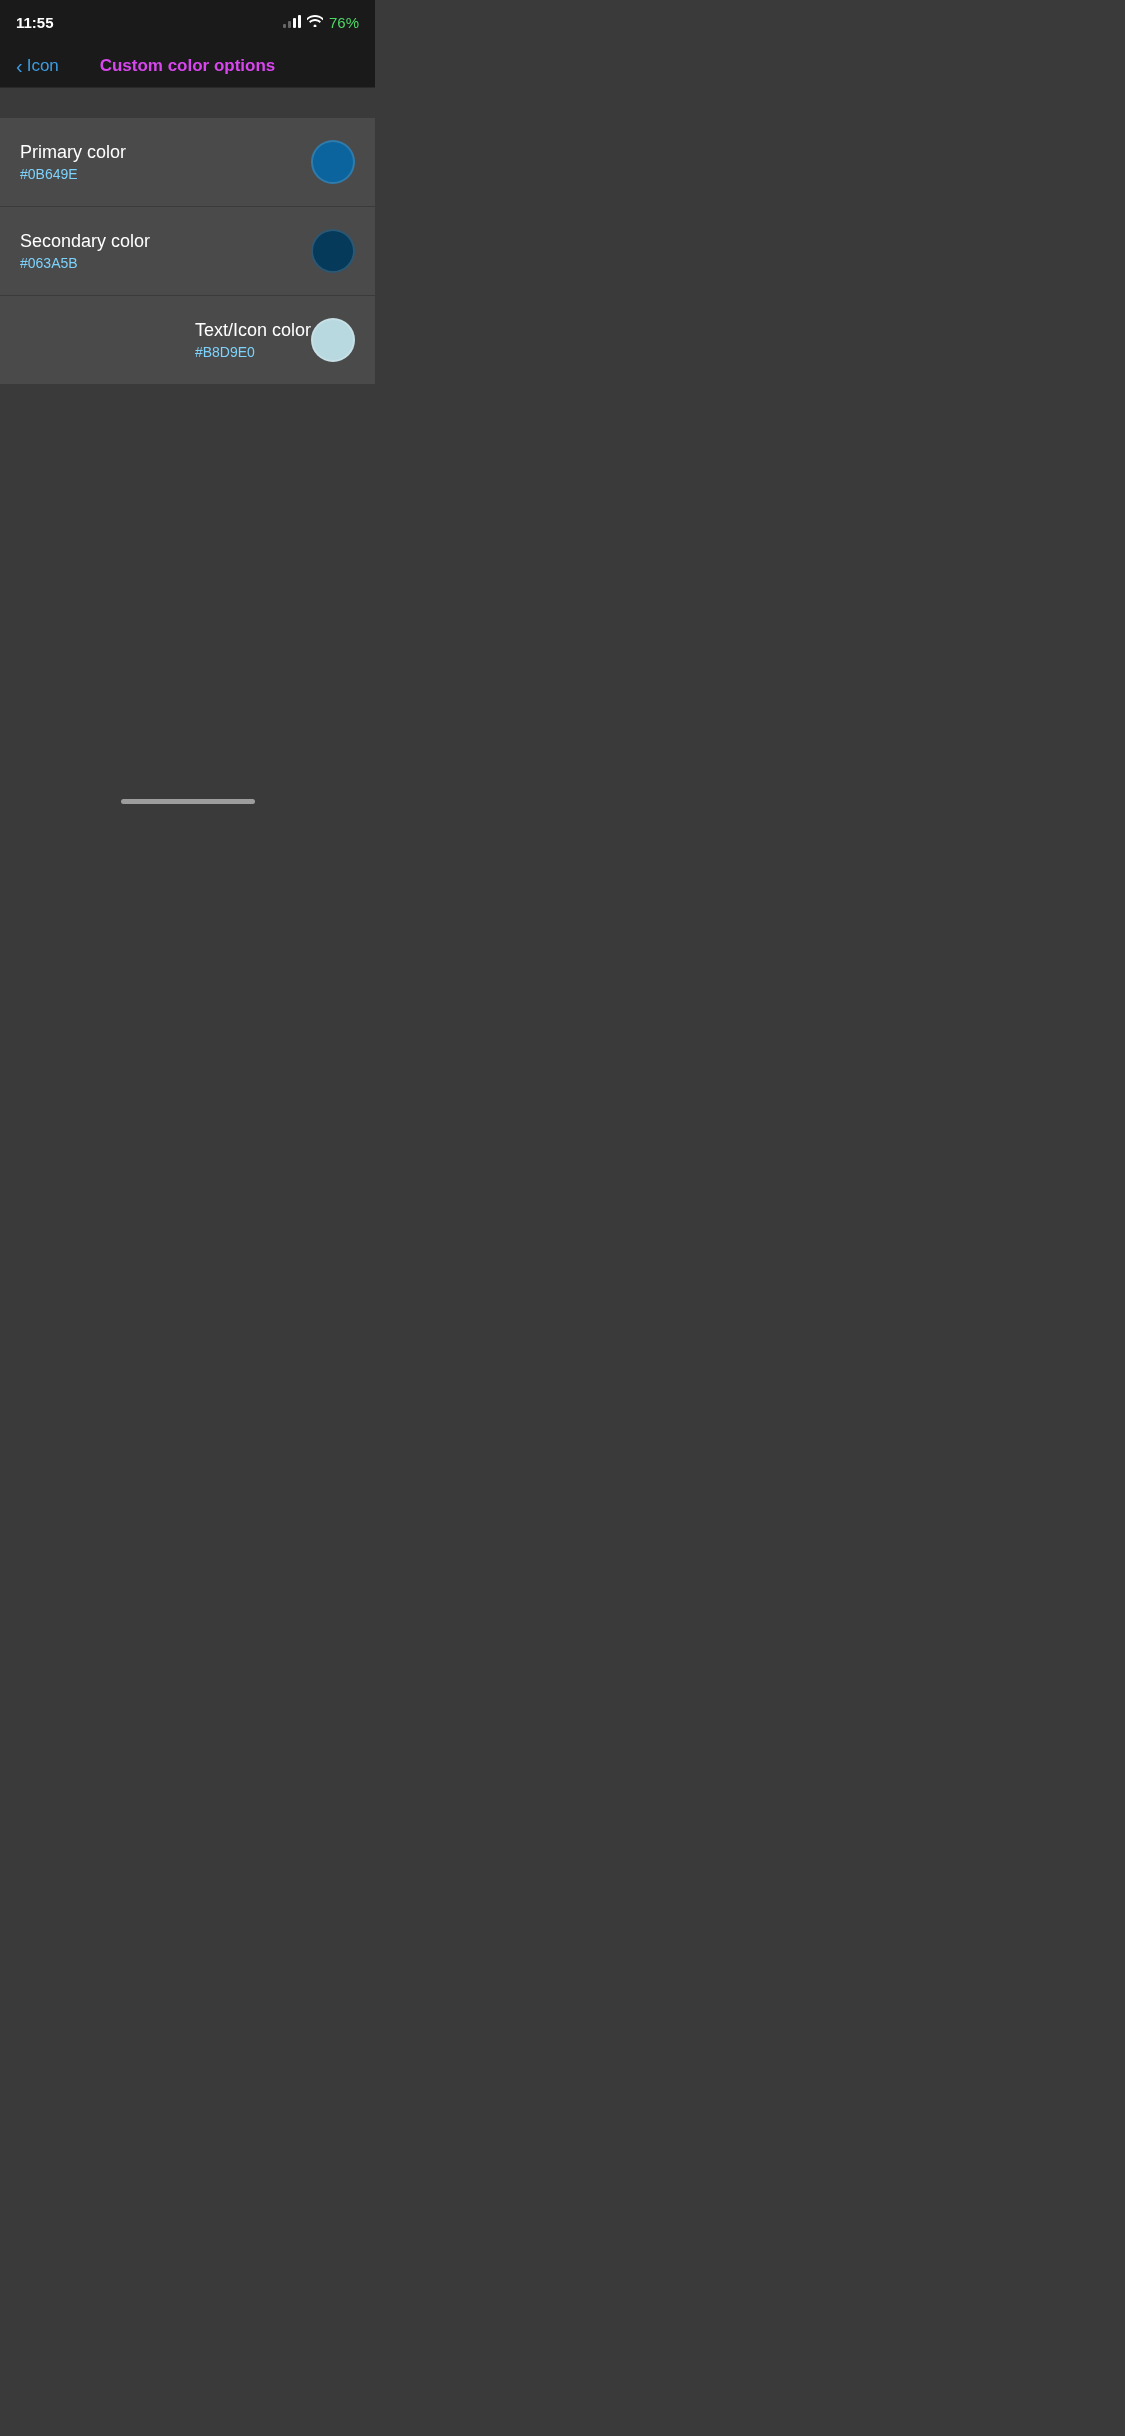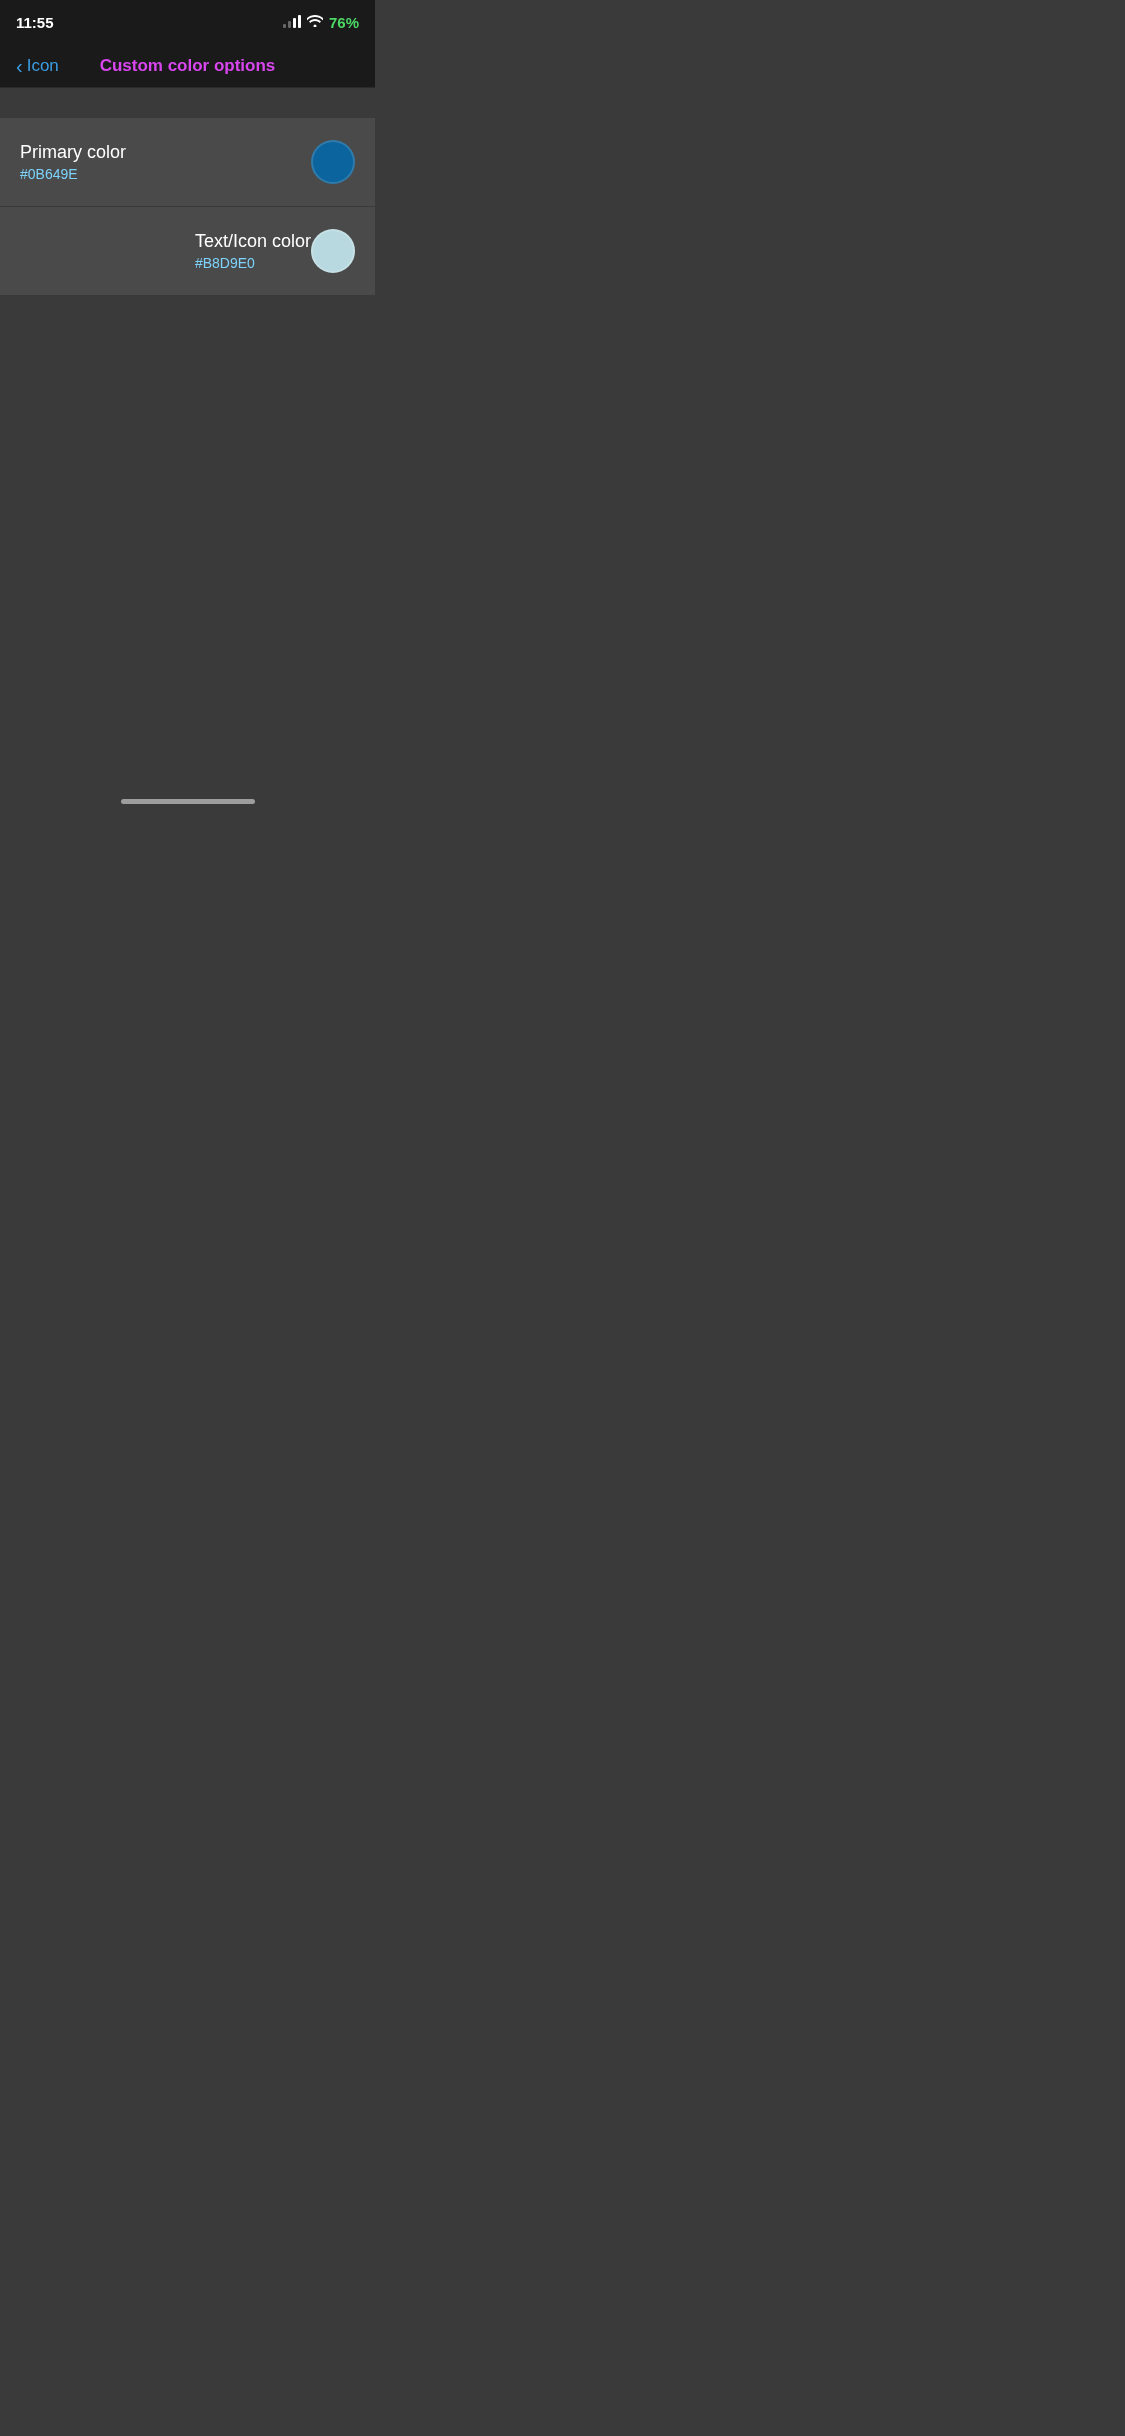--- a/index.html
+++ b/index.html
@@ -58,21 +58,21 @@
       background-color: #666666;
     }
 
     .wifi-icon {
       font-size: 14px;
       color: #ffffff;
     }
 
     .battery-text {
       font-size: 15px;
-      font-weight: 700;
+      font-weight: 400;
       color: #4cd964;
     }
 
     
     .nav-bar {
       background-color: #1a1a1a;
       height: 44px;
       display: flex;
       align-items: center;
       justify-content: center;
@@ -205,20 +205,27 @@
 <div class="settings-list">
 
   <div class="settings-item">
     <div class="settings-item-text">
       <span class="settings-item-label">Primary color</span>
       <span class="settings-item-value">#0B649E</span>
     </div>
     <div class="color-swatch" style="background-color: #0B649E;"></div>
   </div>
 
+  <div class="settings-item">
+    <div class="settings-item-text">
+      <span class="settings-item-label">Secondary color</span>
+      <span class="settings-item-value">#063A5B</span>
+    </div>
+    <div class="color-swatch" style="background-color: #063A5B;"></div>
+  </div>
 
 
   <div class="settings-item" style="border-bottom: none;">
     <div class="settings-item-text">
       <span class="settings-item-label">Text/Icon color</span>
       <span class="settings-item-value">#B8D9E0</span>
     </div>
     <div class="color-swatch" style="background-color: #B8D9E0; border-color: rgba(255,255,255,0.2);"></div>
   </div>
 

